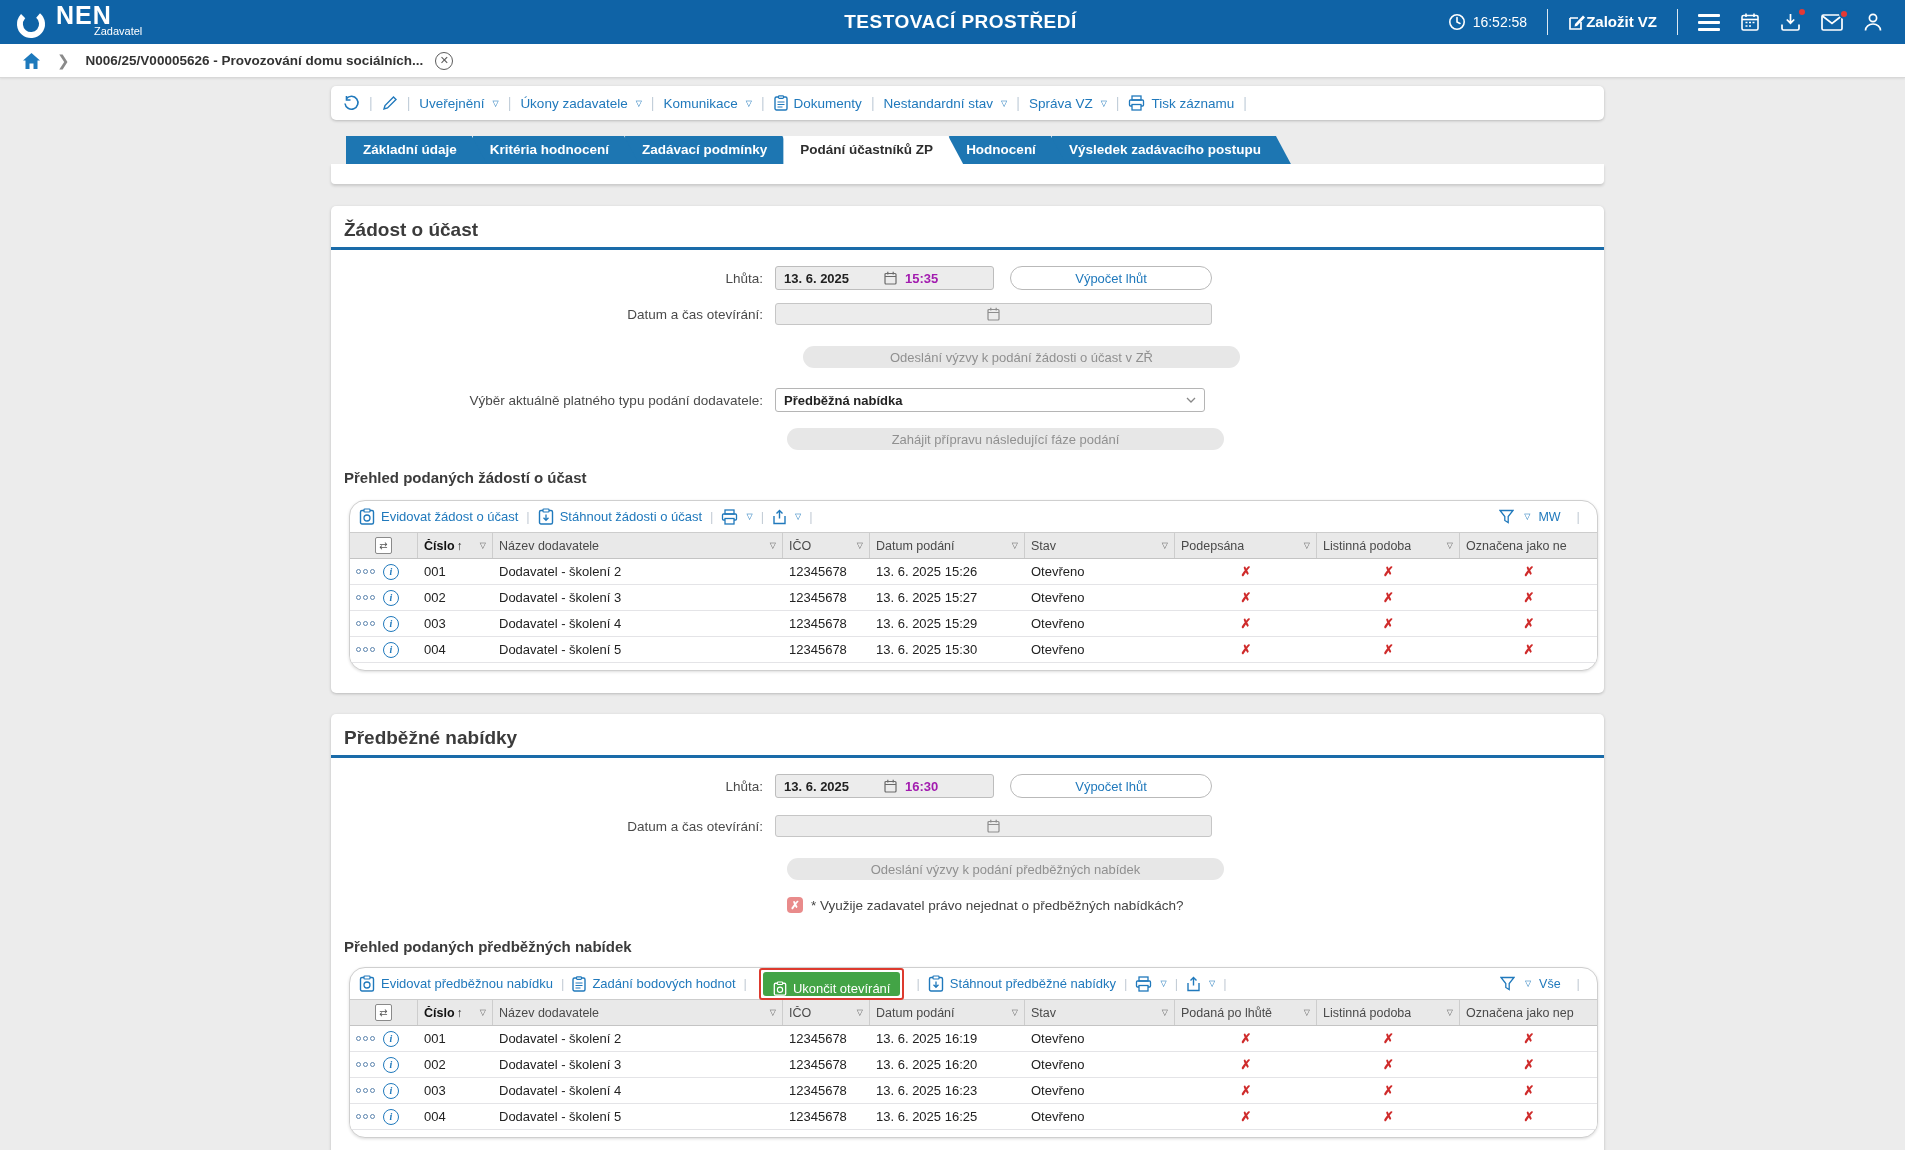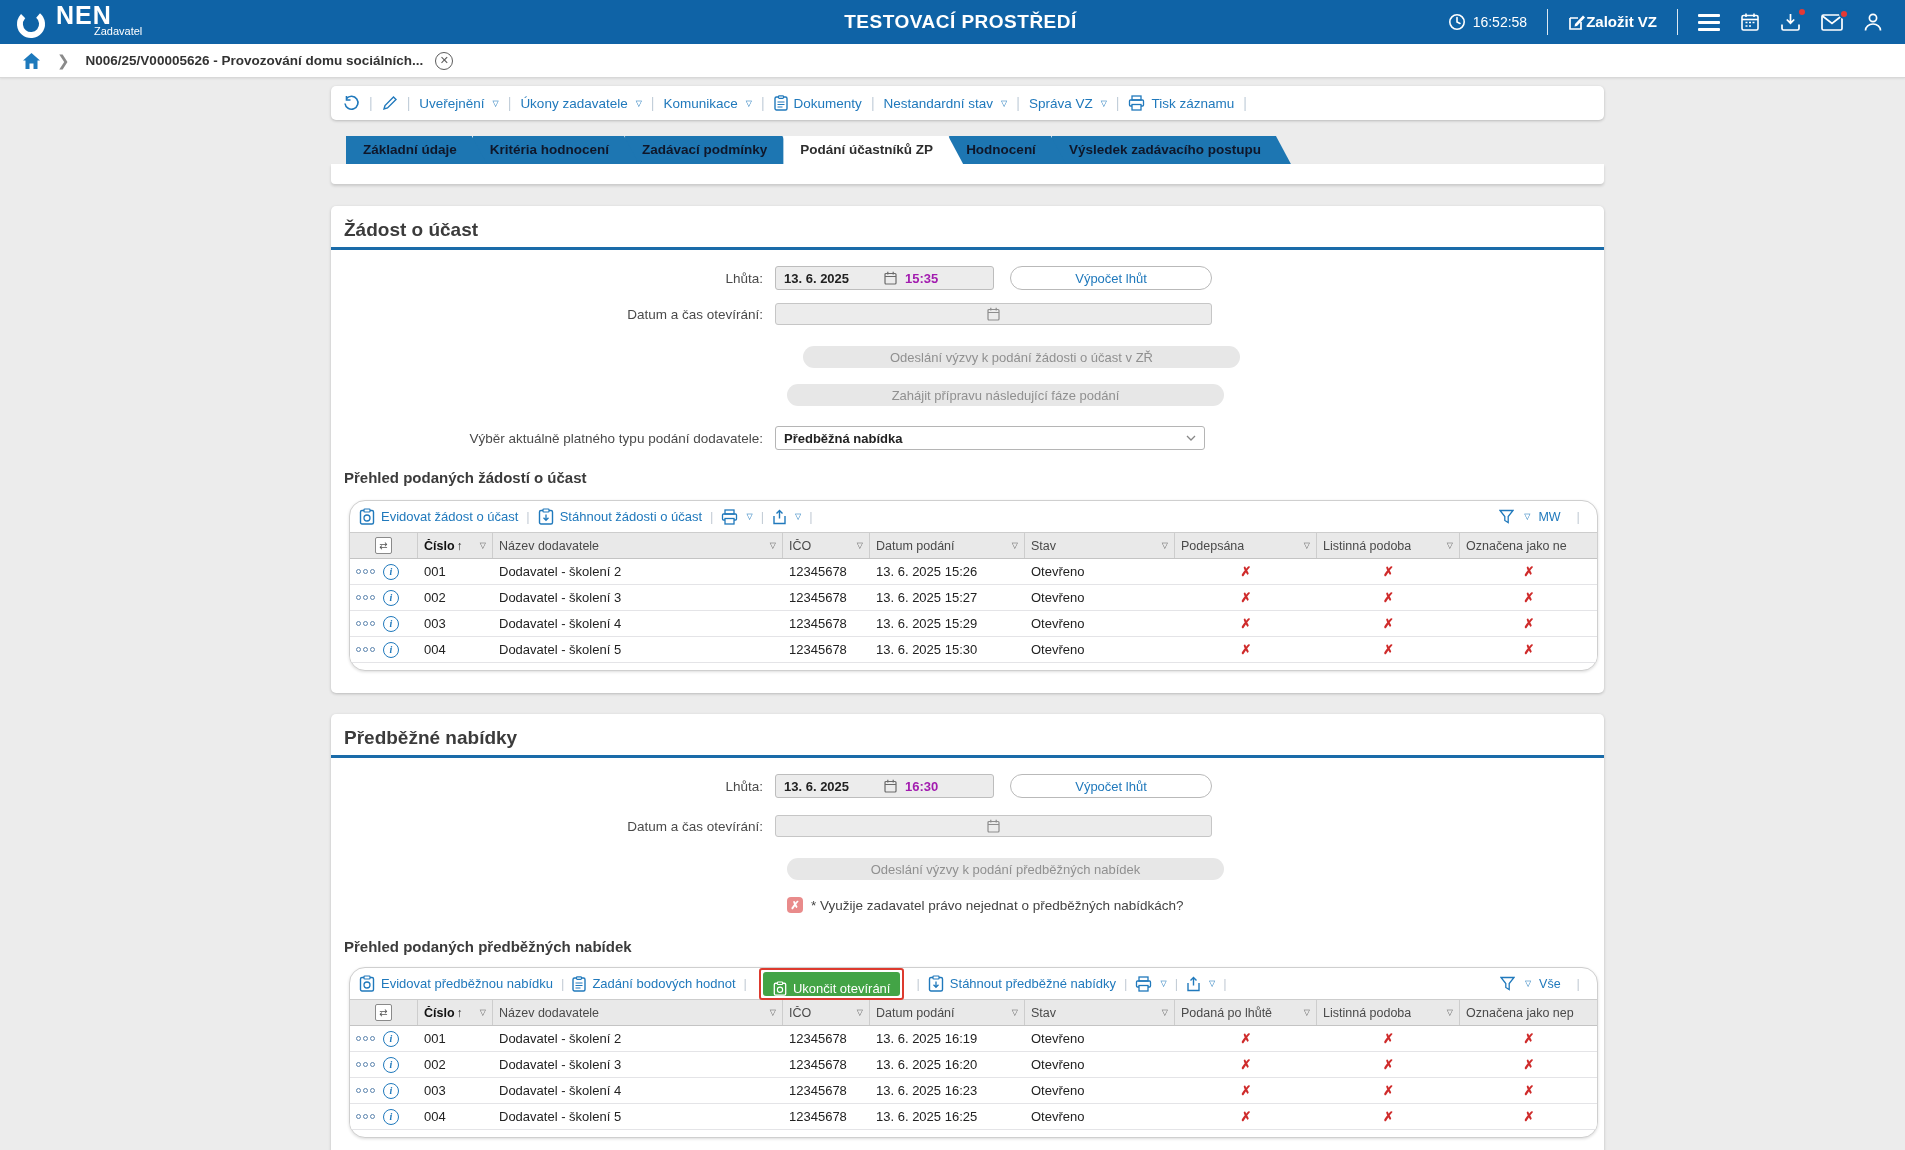--- a/index.html
+++ b/index.html
@@ -43,21 +43,21 @@
 
   
   .rec-toolbar { height:34px; display:flex; align-items:center; padding-left:12px; font-size:13.5px; }
   .rec-toolbar .sep { color:#c3cfda; margin:0 9px; font-size:14px; }
   .tlink { color:#2079bc; display:flex; align-items:center; gap:6px; cursor:pointer; white-space:nowrap; }
   .caret { font-size:8px; color:#2079bc; margin-left:2px; }
 
   
   .tabs { display:flex; margin-top:16px; padding-left:15px; height:28px; position:relative; }
   .tab { height:28px; line-height:28px; padding:0 30px 0 17px; margin-right:-14px;
-    background:#1d76b2; color:#0f172a; font-size:13.5px; font-weight:bold; cursor:pointer;
+    background:#1d76b2; color:#ffffff; font-size:13.5px; font-weight:bold; cursor:pointer;
     clip-path:polygon(0 0, calc(100% - 15px) 0, 100% 100%, 0 100%); position:relative; }
   .tab:nth-child(1){z-index:6}.tab:nth-child(2){z-index:5}.tab:nth-child(3){z-index:4}
   .tab:nth-child(5){z-index:2}.tab:nth-child(6){z-index:1}
   .tab.active { background:#fff; color:#2e2e2e; z-index:9; }
   .tab-strip { height:20px; background:#fff; box-shadow:0 2px 3px rgba(0,0,0,.15);
     border-radius:0 0 4px 4px; position:relative; z-index:0; }
 
   
   .section { margin-top:22px; padding-bottom:22px; overflow:hidden; }
   .sec-title { padding:13px 0 0 13px; font-size:19px; font-weight:bold; color:#3b3b3b; }
@@ -306,33 +306,33 @@
           <path d="M1 5.5 H12 M3.8 0.8 V3.5 M9.2 0.8 V3.5" stroke="#8d8d8d" stroke-width="1.2"></path>
         </svg>
       </div>
     </div>
 
     <div class="frow" style="margin-top:21px;padding-left:16px;">
       <div class="fspacer"></div>
       <div class="btn-gray">Odeslání výzvy k podání žádosti o účast v ZŘ</div>
     </div>
 
-    <div class="frow" style="margin-top:16px;">
-      <div class="fspacer"></div>
-      <div class="btn-gray">Zahájit přípravu následující fáze podání</div>
-    </div>
-
     <div class="frow" style="margin-top:20px;">
       <div class="flabel">Výběr aktuálně platného typu podání dodavatele:</div>
       <div class="selectbox">
         <span class="v">Předběžná nabídka</span>
         <svg width="10" height="6" viewBox="0 0 10 6">
           <path d="M1 1 L5 5 L9 1" fill="none" stroke="#888" stroke-width="1.3"></path>
         </svg>
       </div>
+    </div>
+
+    <div class="frow" style="margin-top:16px;">
+      <div class="fspacer"></div>
+      <div class="btn-gray">Zahájit přípravu následující fáze podání</div>
     </div>
 
     <div class="tbl-title">Přehled podaných žádostí o účast</div>
 
     <div class="grid">
       <div class="grid-toolbar">
         <span class="tlink">
           <svg width="16" height="17" viewBox="0 0 16 17">
             <rect x="1.5" y="2.5" width="13" height="13.5" rx="1.5" fill="none" stroke="#2079bc" stroke-width="1.4"></rect>
             <rect x="5" y="1" width="6" height="3" rx="0.8" fill="#fff" stroke="#2079bc" stroke-width="1.2"></rect>

